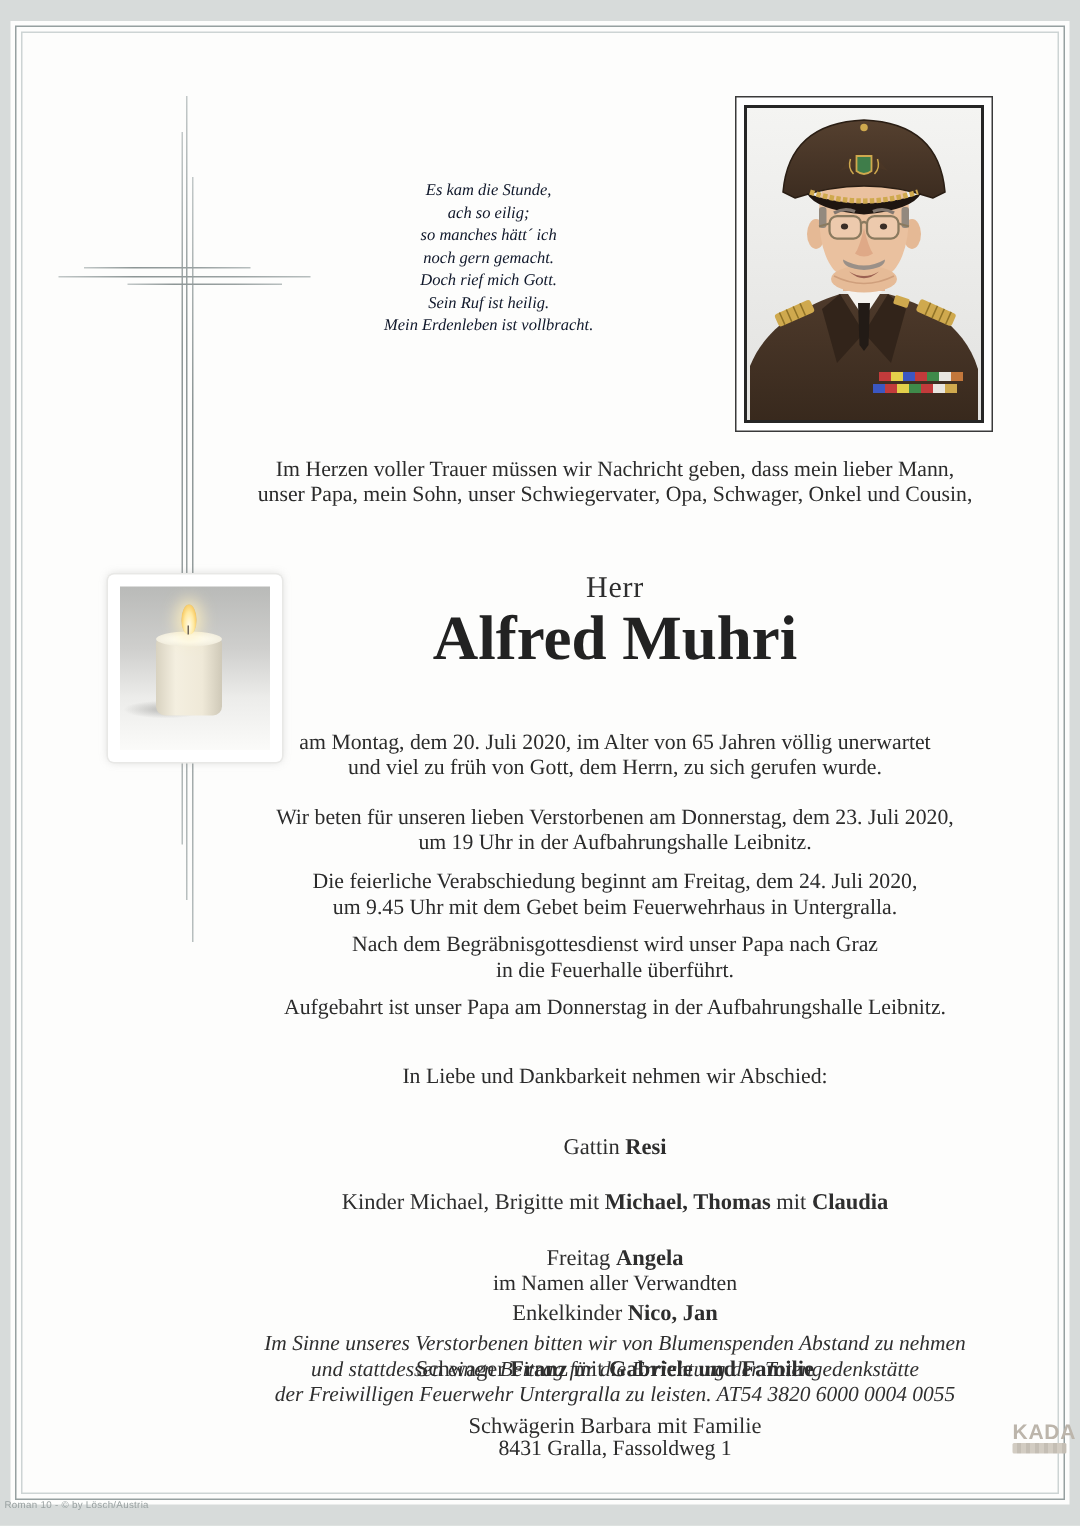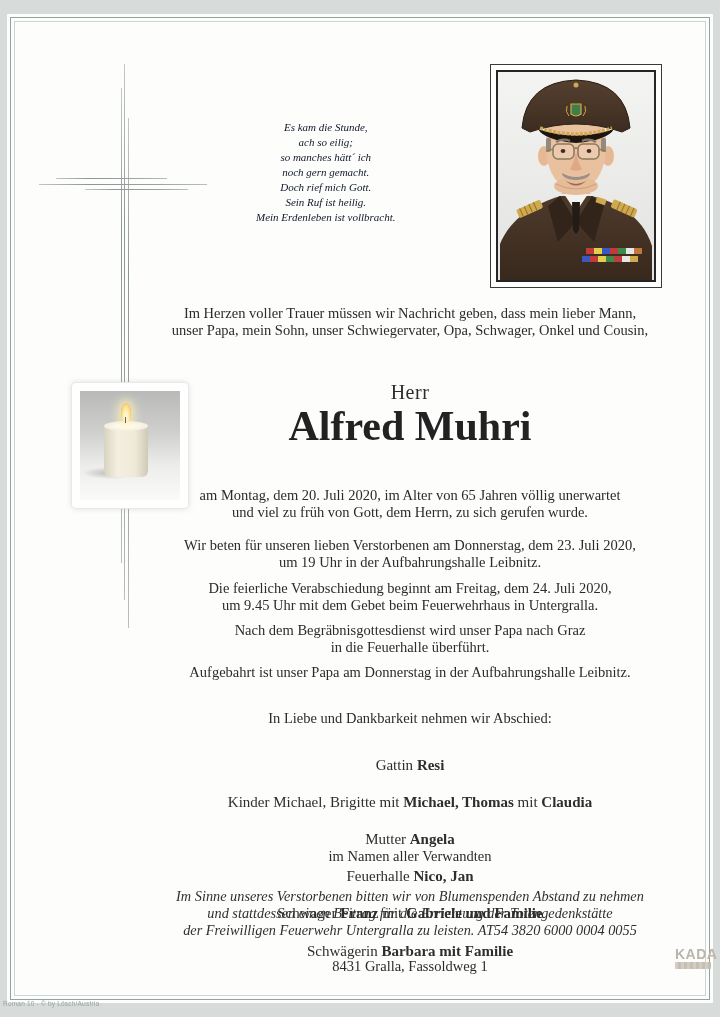--- a/index.html
+++ b/index.html
@@ -204,24 +204,24 @@
   <div class="col body-text p3">Die feierliche Verabschiedung beginnt am Freitag, dem 24. Juli 2020,
 um 9.45 Uhr mit dem Gebet beim Feuerwehrhaus in Untergralla.</div>
   <div class="col body-text p4">Nach dem Begräbnisgottesdienst wird unser Papa nach Graz
 in die Feuerhalle überführt.</div>
   <div class="col body-text p5">Aufgebahrt ist unser Papa am Donnerstag in der Aufbahrungshalle Leibnitz.</div>
   <div id="farewell-heading" class="col body-text">In Liebe und Dankbarkeit nehmen wir Abschied:</div>
 
   <div id="family" class="col">
     <div><span>Gattin </span><span style="font-weight: bold;">Resi</span></div>
     <div><span>Kinder </span><span style="font-weight: normal;">Michael, Brigitte</span><span> mit </span><span style="font-weight: bold;">Michael, Thomas</span><span> mit </span><span style="font-weight: bold;">Claudia</span></div>
-    <div><span>Mutter </span><span style="font-weight: bold;">Angela</span></div>
-    <div><span>Feuerhalle </span><span style="font-weight: bold; text-align: right;">Nico, Jan</span></div>
+    <div><span>Freitag </span><span style="font-weight: bold;">Angela</span></div>
+    <div><span>Enkelkinder </span><span style="font-weight: bold; text-align: right;">Nico, Jan</span></div>
     <div><span>Schwager </span><span style="font-weight: bold; text-align: right;">Franz</span><span> mit </span><span style="font-weight: bold; text-align: right;">Gabriele und Familie</span></div>
-    <div><span>Schwägerin </span><span style="font-weight: bold;">Barbara mit Familie</span></div>
+    <div><span>Schwägerin </span><span style="font-weight: normal;">Barbara mit Familie</span></div>
   </div>
 
   <div id="closing" class="col body-text">im Namen aller Verwandten</div>
   <div id="donation" class="col">Im Sinne unseres Verstorbenen bitten wir von Blumenspenden Abstand zu nehmen
 und stattdessen einen Beitrag für die Errichtung der Totengedenkstätte
 der Freiwilligen Feuerwehr Untergralla zu leisten. AT54 3820 6000 0004 0055</div>
   <div id="address" class="col body-text">8431 Gralla, Fassoldweg 1</div>
 
   <div id="logo">
     <div class="logo-text">KADA</div>

